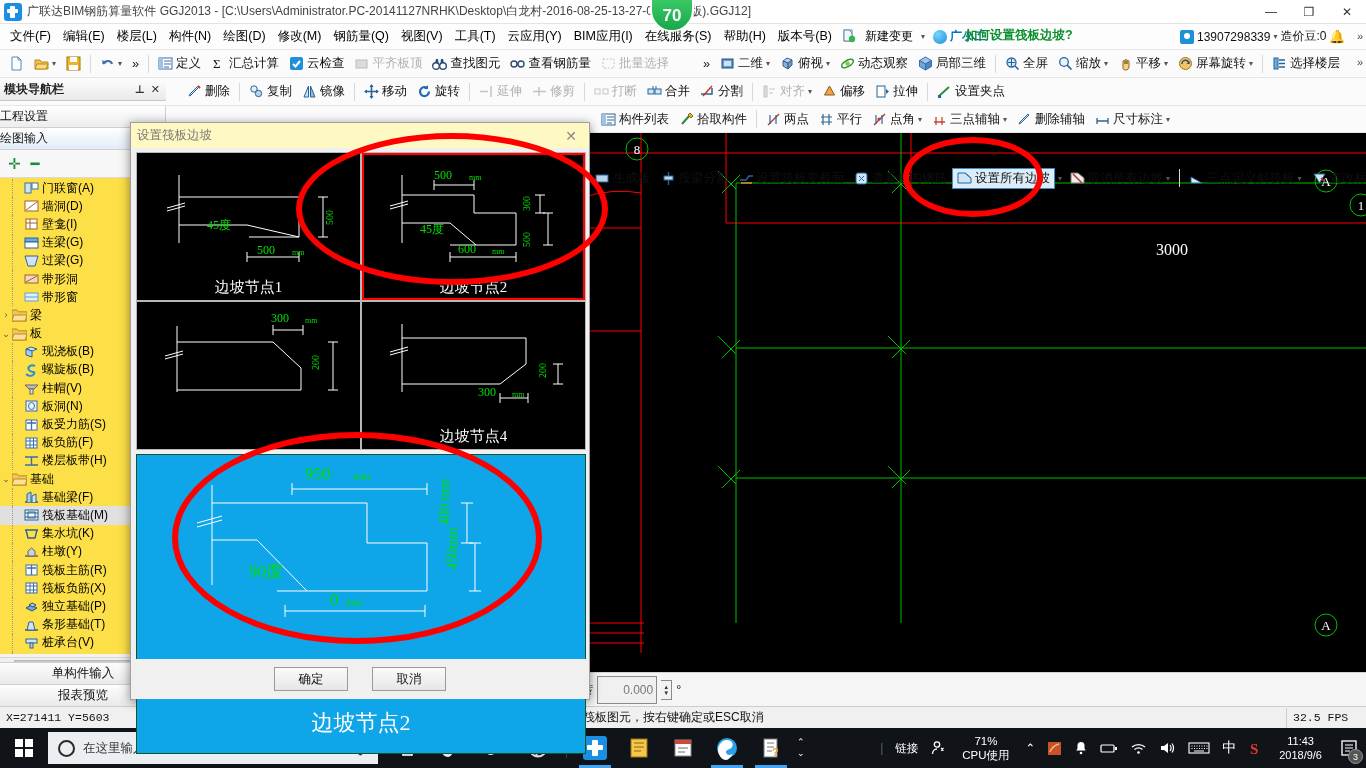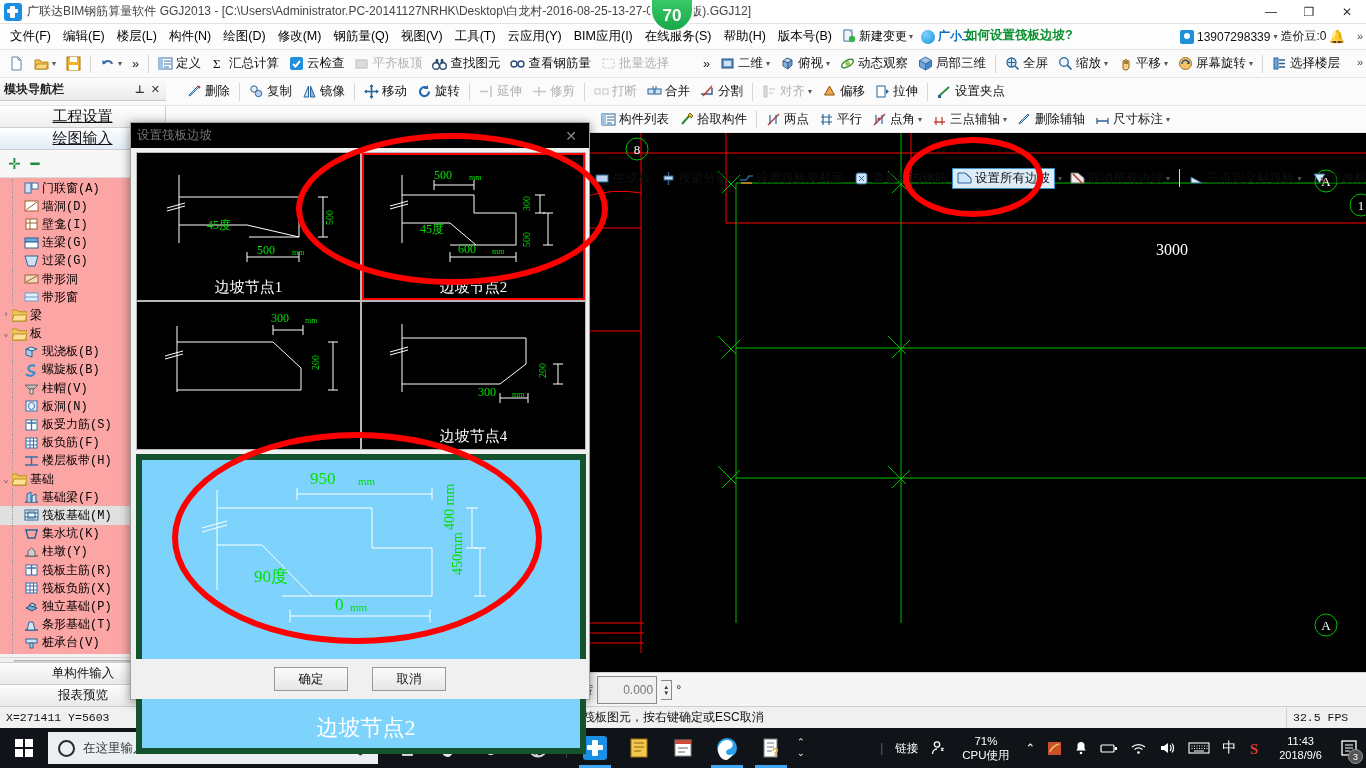--- a/index.html
+++ b/index.html
@@ -47,21 +47,21 @@
     padding-bottom:4px; z-index:60;
   }
 
   
   .menubar{
     position:absolute;left:0;top:24px;width:1366px;height:26px;
     background:#fdfdfd;border-bottom:1px solid #e6e6e6;
     display:flex;align-items:center;
   }
   .menu-item{ padding:18px 6px; font-size:12.5px; color:#000; white-space:nowrap; }
-  .newchange{ display:flex;align-items:center;gap:2px;padding:2px 4px;white-space:nowrap; }
+  .newchange{ display:flex;align-items:center;gap:8px;padding:2px 4px;white-space:nowrap; }
   .caret{ font-size:8px; color:#555; }
   .gxe{ display:flex;align-items:center;gap:3px;padding:2px 4px;white-space:nowrap;color:#0b6fc4;font-weight:bold; }
   .ball{ width:14px;height:14px;border-radius:50%;background:radial-gradient(circle at 35% 30%,#7ad3ff,#1b8fd6);display:inline-block; }
   .howto{
     position:absolute;left:965px;top:3px;color:#0a8f2f;font-size:12.5px;
     font-weight:bold; white-space:nowrap;
   }
   .acct{ position:absolute;left:1180px;top:4px;display:flex;align-items:center;gap:3px;font-size:12px;color:#111;white-space:nowrap;}
   .acct-ic{ width:14px;height:14px;background:#1e90d8;border-radius:2px;position:relative;}
   .acct-ic:after{content:"";position:absolute;left:4px;top:3px;width:6px;height:6px;border-radius:50%;background:#fff;}
@@ -86,33 +86,32 @@
     background:#f3f3f3;border-right:1px solid #cfcfcf;
   }
   .lp-head{
     height:22px;background:linear-gradient(#fcfcfc,#eaeaea);border-bottom:1px solid #c8c8c8;
     display:flex;align-items:center;padding:0 4px;font-size:12px;color:#222;font-weight:bold;
   }
   .lp-head .pin{ margin-left:auto;font-size:11px;color:#333;padding:0 4px; }
   .lp-head .xx{ font-size:11px;color:#333;padding:0 2px; }
   .lp-tab{
     height:22px;background:linear-gradient(#ffffff,#ededed);border-bottom:1px solid #cfcfcf;
-    display:flex;align-items:center;justify-content:center;font-size:15px;color:#111;text-decoration:underline;
+    display:flex;align-items:center;font-size:12px;color:#111;
   }
   .lp-tab.sel{ background:linear-gradient(#ffffff,#e2ecf7); }
   .lp-toolstrip{
     height:28px;background:#f7f7f7;border-bottom:1px solid #dadada;
     display:flex;align-items:center;gap:10px;padding-left:8px;
   }
   .plusicon{ color:#1b8a3a;font-weight:bold;font-size:15px; }
   .minusicon{ color:#1b8a3a;font-weight:bold;font-size:15px; }
   .tree{
-    position:absolute;left:0;top:72px;right:0;bottom:52px;background:#fca5a5;overflow:hidden;
+    position:absolute;left:0;top:72px;right:0;bottom:52px;background:#fde047;overflow:hidden;
     padding-top:1px;
-    font-family:Liberation Mono, monospace;
   }
   .tnode{ display:flex;align-items:center;height:18.2px;font-size:12px;color:#000;white-space:nowrap; }
   .tnode.sel{ background:#e0e0e0; }
   .tw{ width:12px;flex:none;text-align:center;font-size:9px;color:#555; }
   .dots{ width:12px;flex:none;border-left:1px dotted #999;height:18px; }
   .tico{ width:15px;height:14px;margin-right:3px;flex:none; }
   .lp-hscroll{
     position:absolute;left:0;bottom:34px;width:166px;height:15px;background:#f0f0f0;
     border-top:1px solid #d6d6d6;display:flex;align-items:center;
   }
@@ -184,38 +183,38 @@
     background:#555;color:#fff;font-size:9px;display:flex;align-items:center;justify-content:center;border:1px solid #999;
   }
 
   
   .dialog{
     position:absolute;left:130px;top:122px;width:460px;height:578px;
     background:#f0f0f0;border:1px solid #a0a0a0;box-shadow:0 2px 10px rgba(0,0,0,.45);
     z-index:40;
   }
   .dlg-title{
-    height:26px;background:#000000;display:flex;align-items:center;padding:0 6px;
+    height:26px;background:#fef9c3;display:flex;align-items:center;padding:0 6px;
     font-size:12.5px;color:#777;border-bottom:1px solid #f0f0f0;
   }
   .dlg-close{ margin-left:auto;font-size:14px;color:#888;padding:0 6px;}
   .dlg-grid{
     position:absolute;left:5px;top:29px;width:450px;height:298px;
     display:grid;grid-template-columns:1fr 1fr;grid-template-rows:1fr 1fr;gap:2px;
     background:#b8b8b8;border:1px solid #b8b8b8;
   }
   .node-cell{ background:#000;position:relative;overflow:hidden; }
   .node-cell.sel{ outline:2px solid #ff0000; outline-offset:-2px; z-index:3; }
   .node-name{
     position:absolute;left:0;right:0;bottom:3px;text-align:center;color:#fff;
     font-size:15px;font-family:"Liberation Serif","DejaVu Serif",serif;
   }
   .dlg-preview{
-    position:absolute;left:5px;top:331px;width:450px;height:300px;background:#7dd3fc;
-    border:6px solid #14532d;overflow:hidden;
+    position:absolute;left:5px;top:331px;width:450px;height:300px;background:#0ea5e9;
+    border:1px solid #14532d;overflow:hidden;
   }
   .dlg-btns{
     position:absolute;left:0;bottom:0;width:458px;height:40px;background:#f0f0f0;
     display:flex;align-items:center;justify-content:center;gap:24px;
   }
   .dlg-btn{
     width:74px;height:24px;background:linear-gradient(#fbfbfb,#e6e6e6);
     border:1px solid #9a9a9a;display:flex;align-items:center;justify-content:center;
     font-size:12.5px;color:#111;
   }

